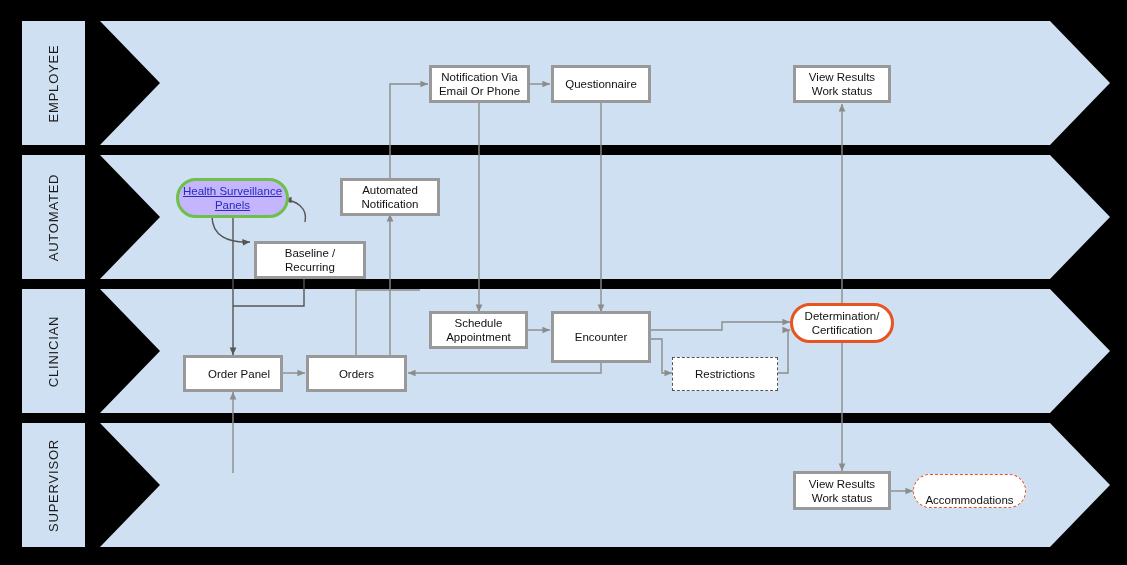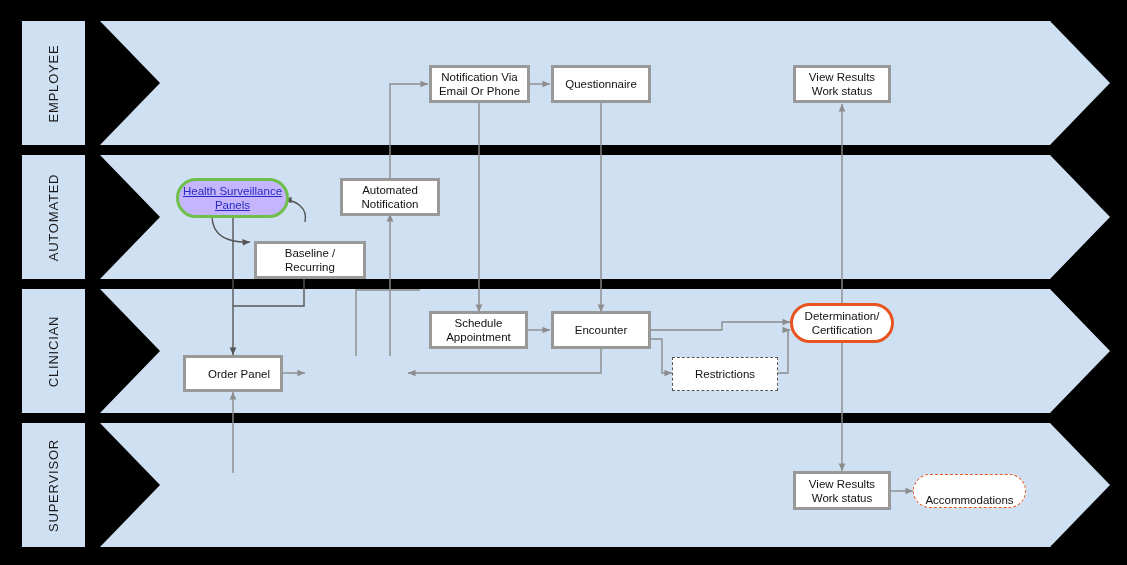--- a/index.html
+++ b/index.html
@@ -200,39 +200,44 @@
     </div>
   </div>
 
   <div class="node rect" style="left:429px; top:311px; width:99px; height:38px;">
     <div>
       <span class="lbl">Schedule</span>
       <span class="lbl">Appointment</span>
     </div>
   </div>
 
-  <div class="node rect" style="left:551px; top:311px; width:100px; height:38px;">
+  <div class="node rect" style="left:551px; top:311px; width:100px; height:52px;">
     <div>
       <span class="lbl">Encounter</span>
     </div>
   </div>
 
   <div class="node pill-orange" style="left:790px; top:303px; width:104px; height:40px;">
     <div>
       <span class="lbl">Determination/</span>
       <span class="lbl">Certification</span>
     </div>
   </div>
 
   <div class="node rect" style="left:183px; top:355px; width:100px; height:37px;padding-left:12px;">
     <div>
       <span class="lbl">Order Panel</span>
     </div>
   </div>
 
+  <div class="node rect" style="left:306px; top:355px; width:101px; height:37px;">
+    <div>
+      <span class="lbl">Orders</span>
+    </div>
+  </div>
 
   <div class="node dashed" style="left:672px; top:357px; width:106px; height:34px;">
     <div>
       <span class="lbl">Restrictions</span>
     </div>
   </div>
 
 
   <div class="node rect" style="left:793px; top:471px; width:98px; height:39px;">
     <div>

